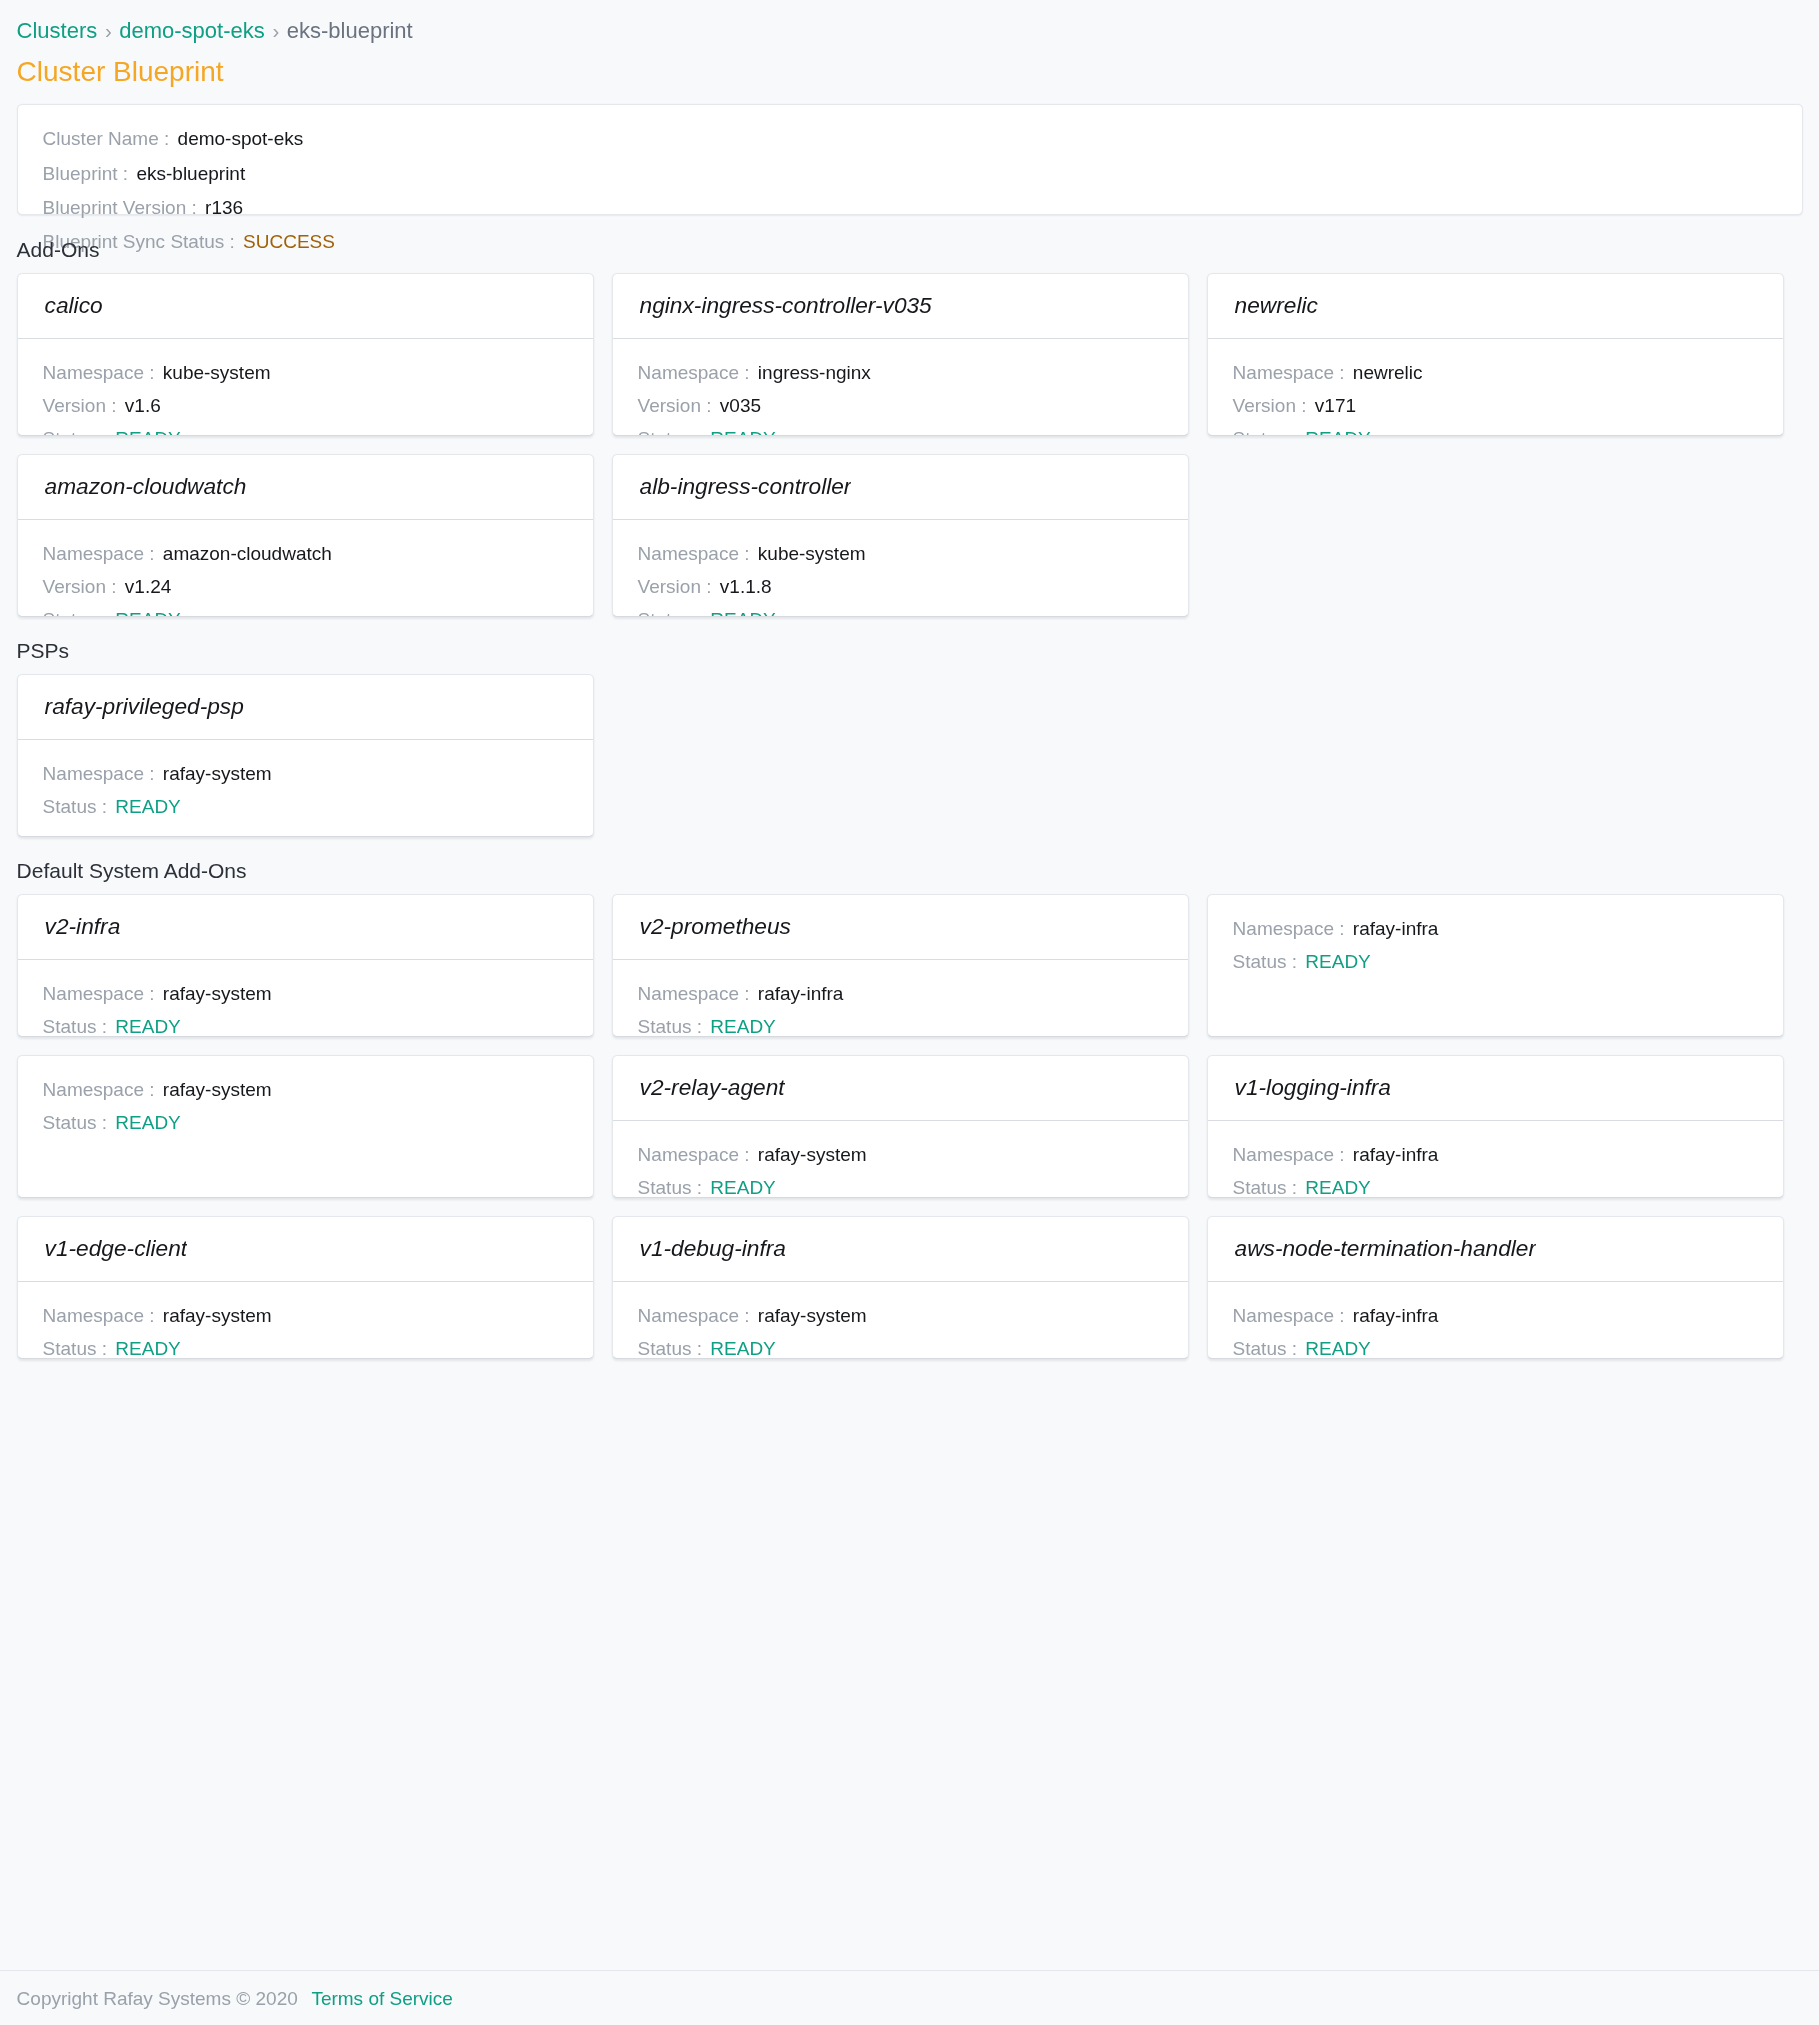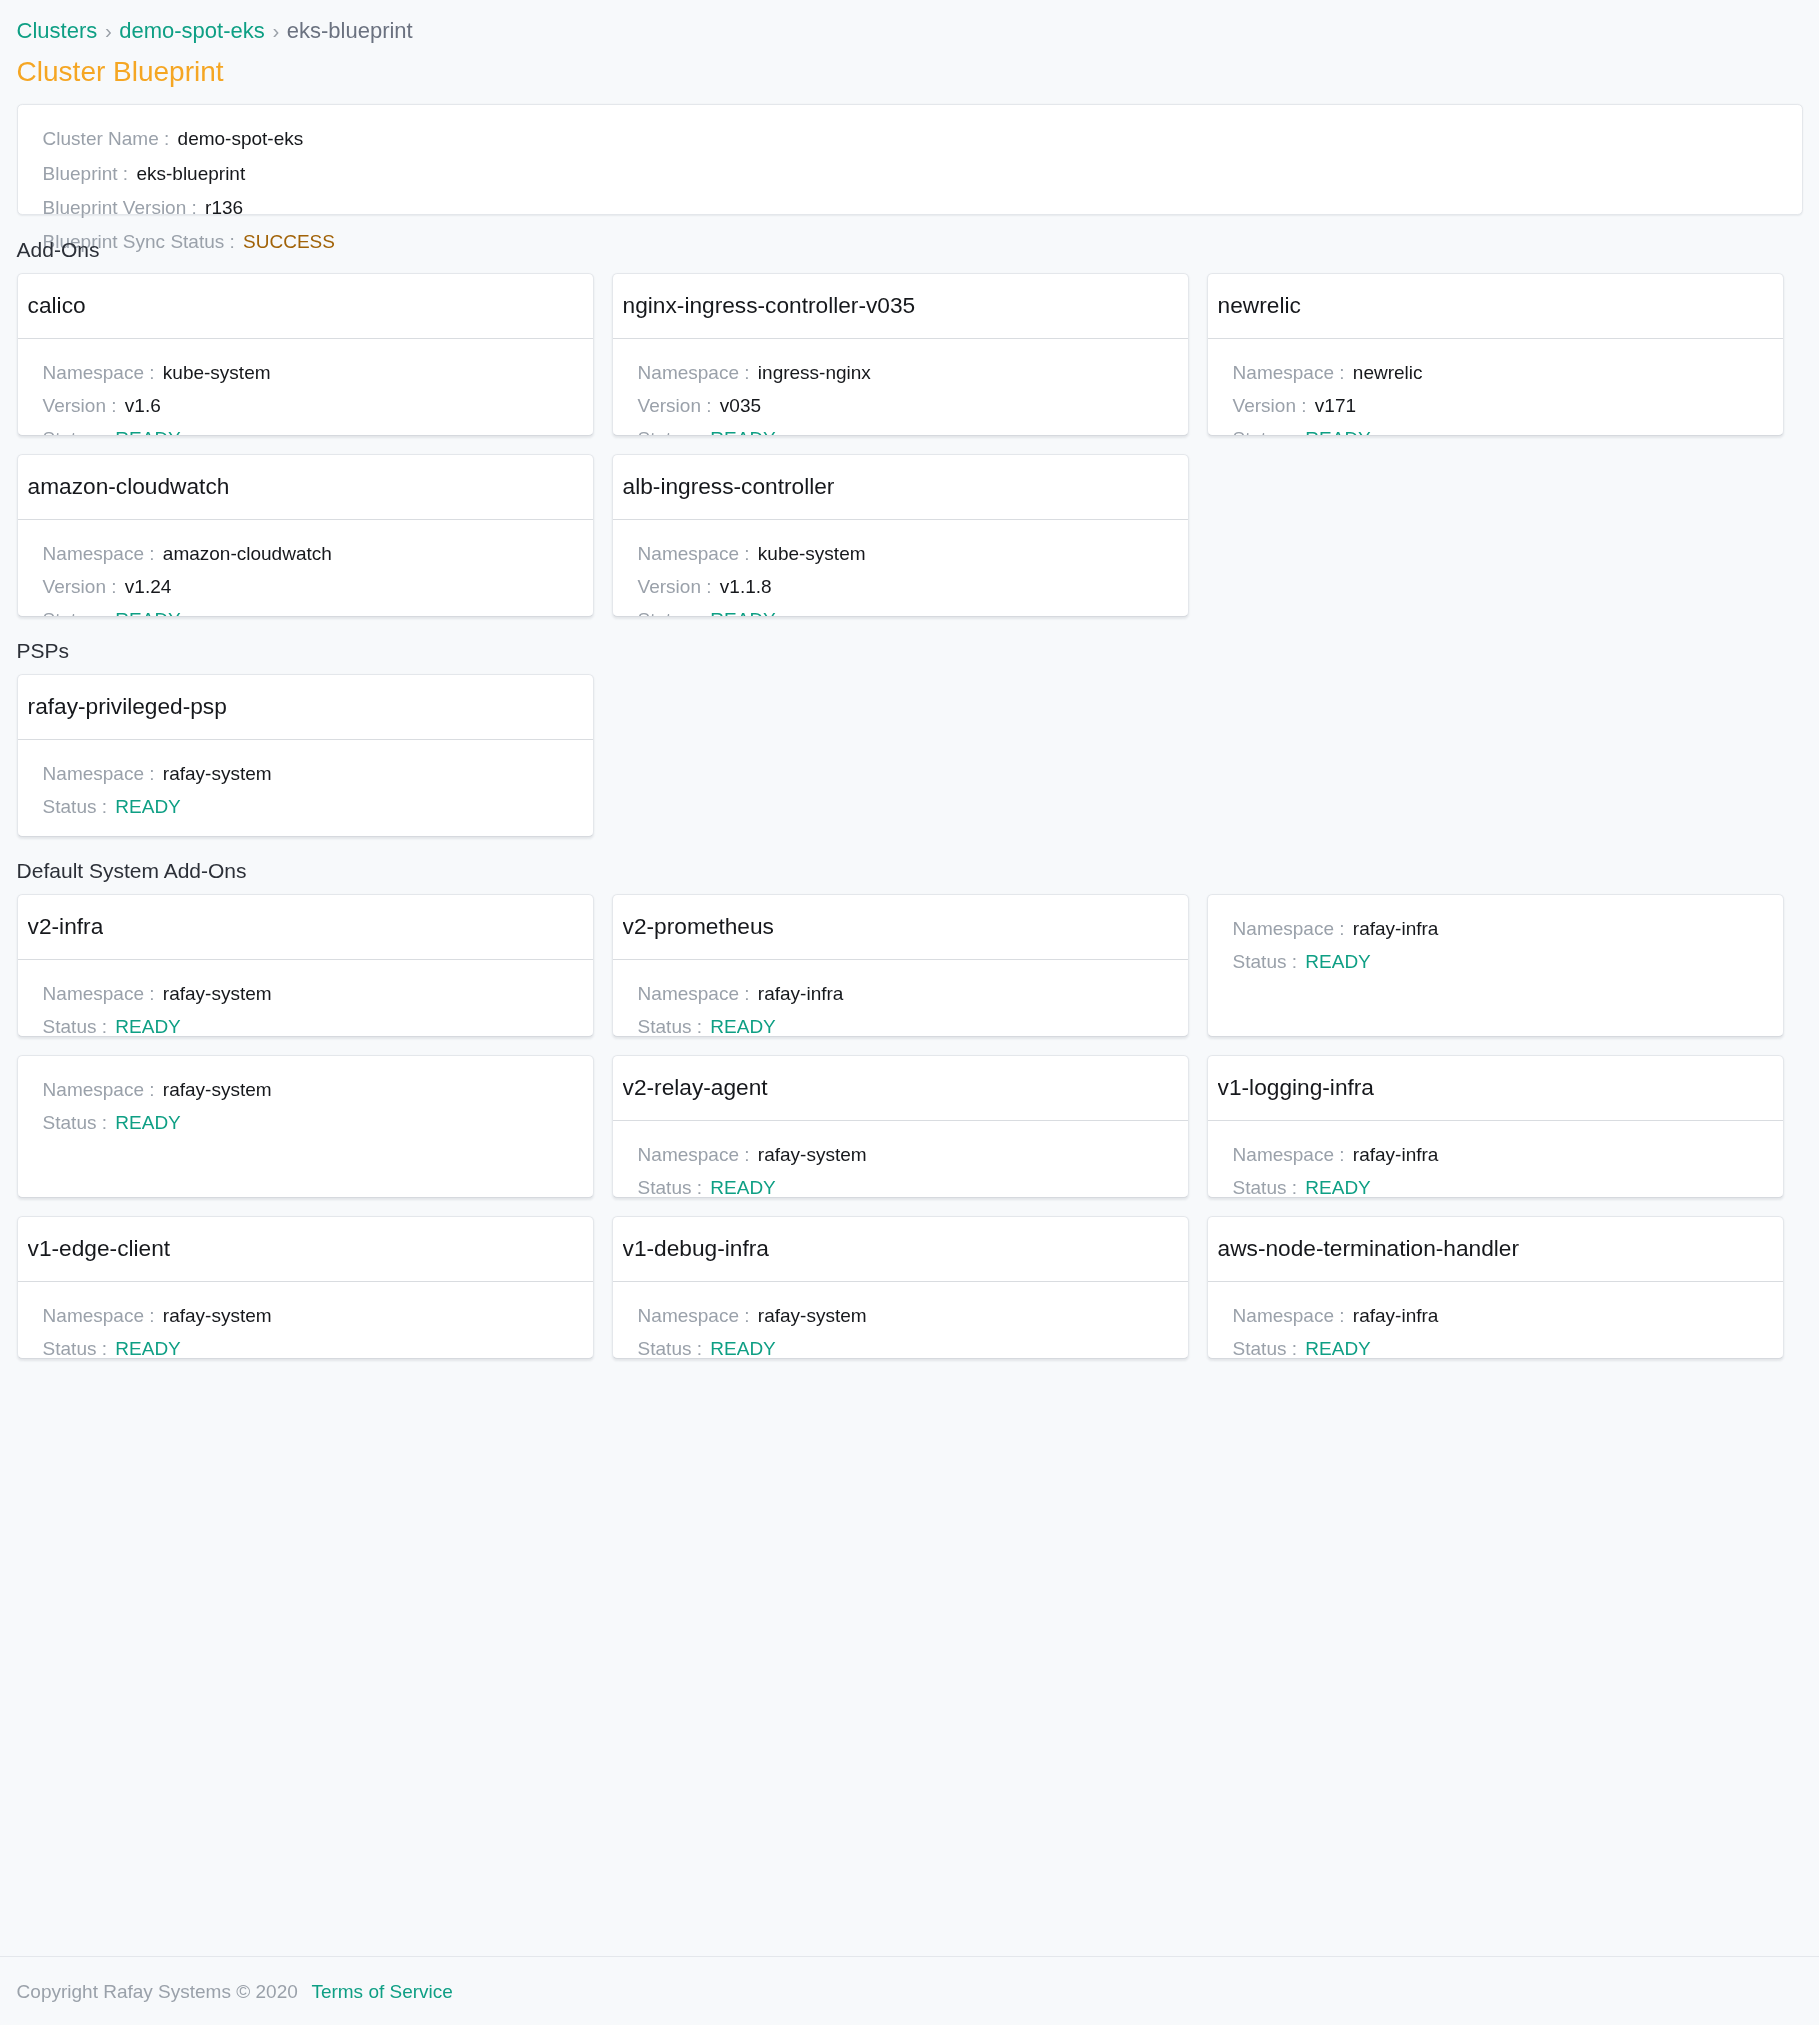--- a/index.html
+++ b/index.html
@@ -89,22 +89,23 @@
     border-radius: 5.3px;
     box-shadow: 0 1.5px 2.3px rgba(30,40,60,0.09);
     overflow: hidden;
     display: flex;
     flex-direction: column;
   }
   .card-head {
     height: 65px;
     display: flex;
     align-items: center;
-    padding: 0 10px;
+    padding: 0 27px;
     border-bottom: 0.8px solid #d9dce0;
+    font-style: italic;
   }
   .card-title {
     font-size: 22.7px;
     line-height: 29px;
     color: #16181c;
     font-weight: 400;
     white-space: nowrap;
     overflow: hidden;
     text-overflow: ellipsis;
   }
@@ -126,21 +127,21 @@
   .card-value { color: #16181c; margin-left: 8.3px; }
   .card-value.status-ok { color: #0e9f84; }
 
   .card.addon .card-body { height: 96px; }
   .card.psp .card-body { height: 96px; }
   .card.sys .card-body { height: 76px; }
 
   
   .footer {
     flex: 0 0 auto;
-    height: 69px;
+    height: 55px;
     border-top: 0.8px solid #e4e7eb;
     background: #f7f9fb;
     display: flex;
     align-items: center;
     padding: 0 16.6px;
     font-size: 19px;
     line-height: 25px;
     margin-top: 30px;
   }
   .footer-copy { color: #9aa1aa; }

